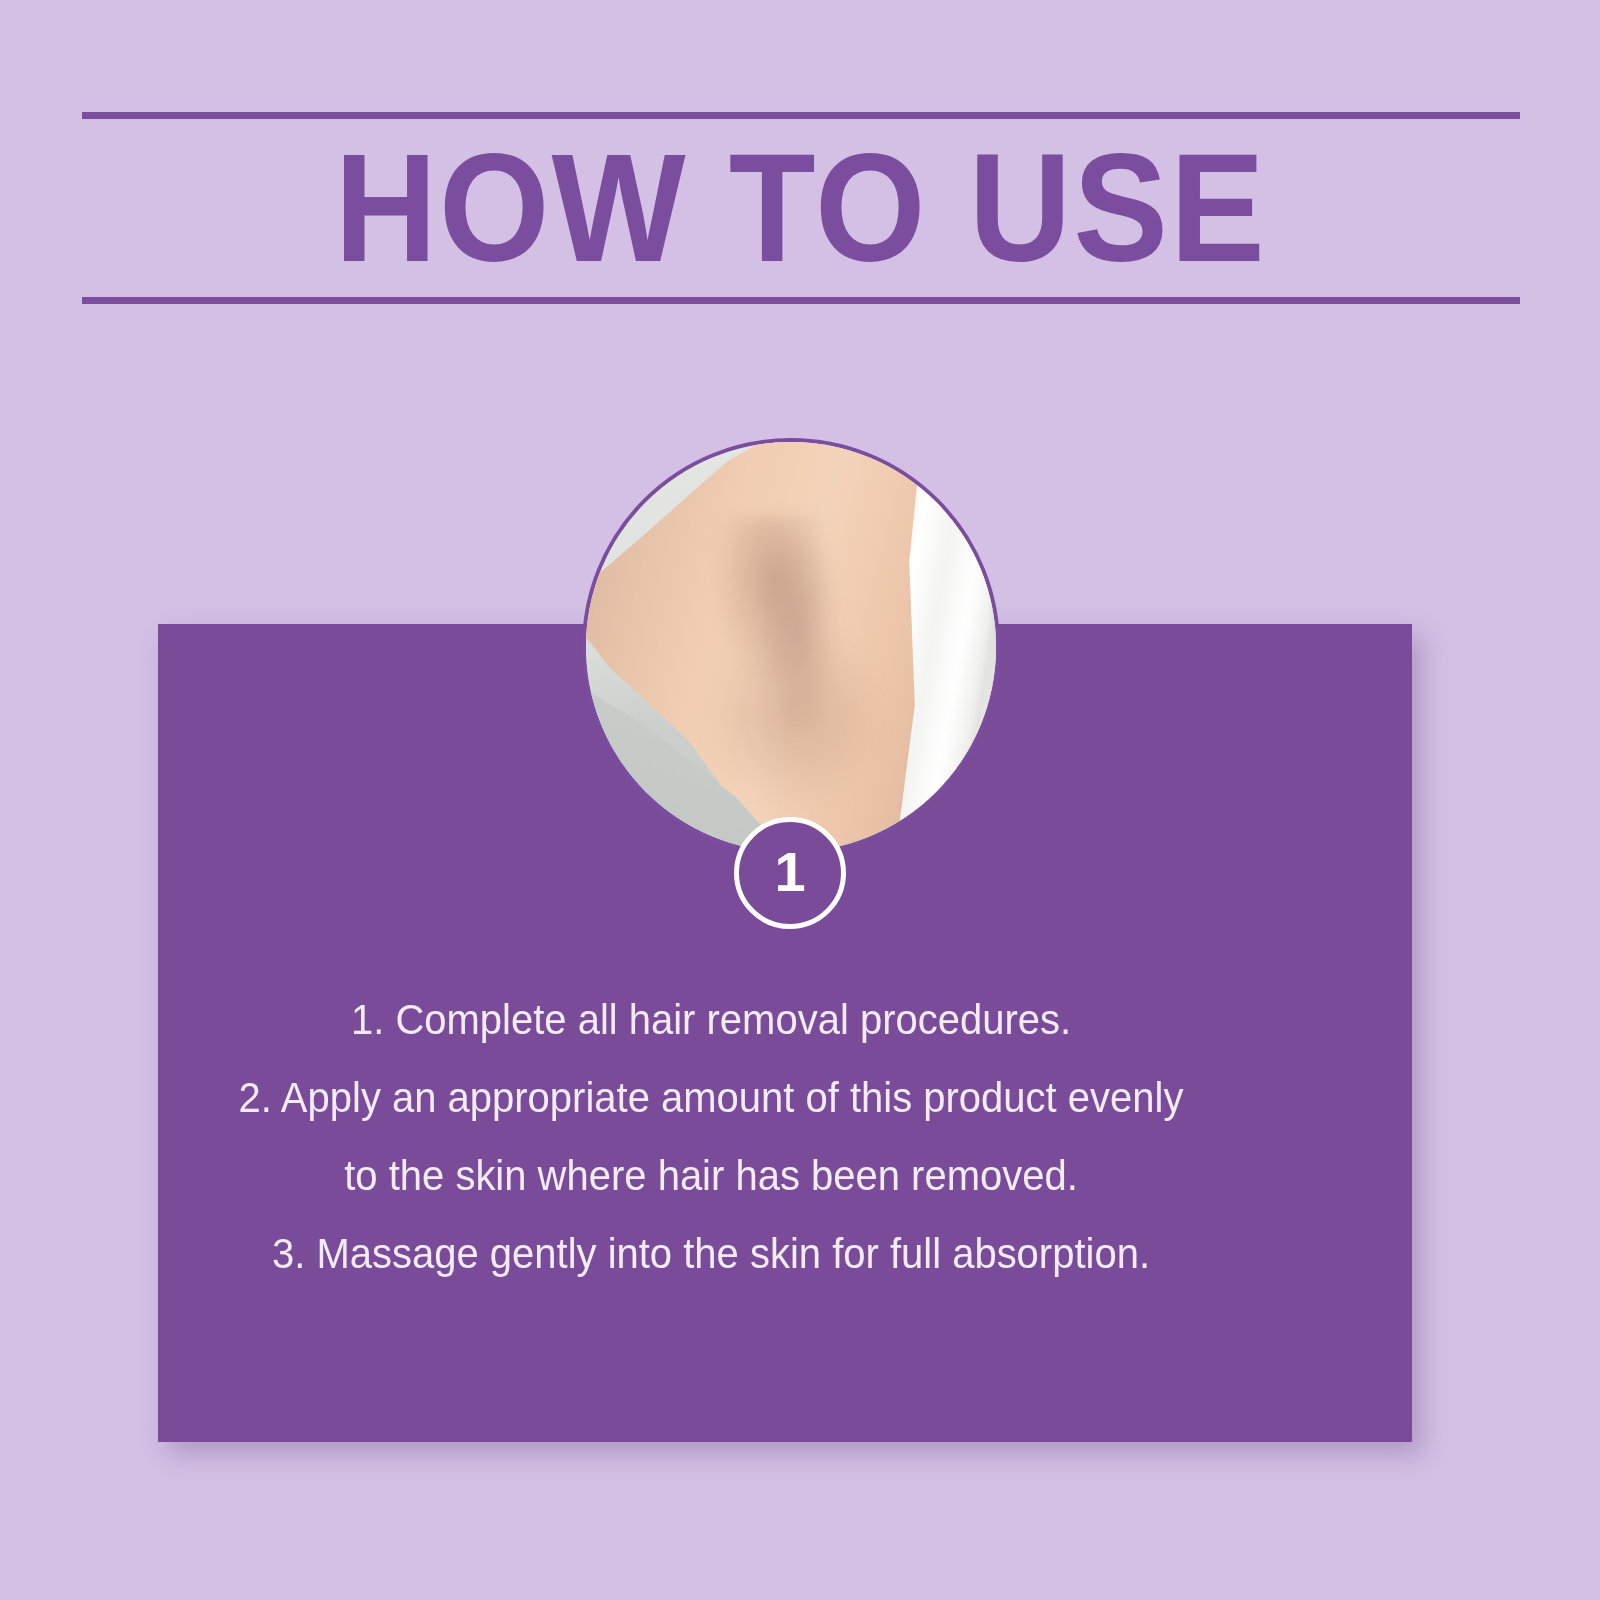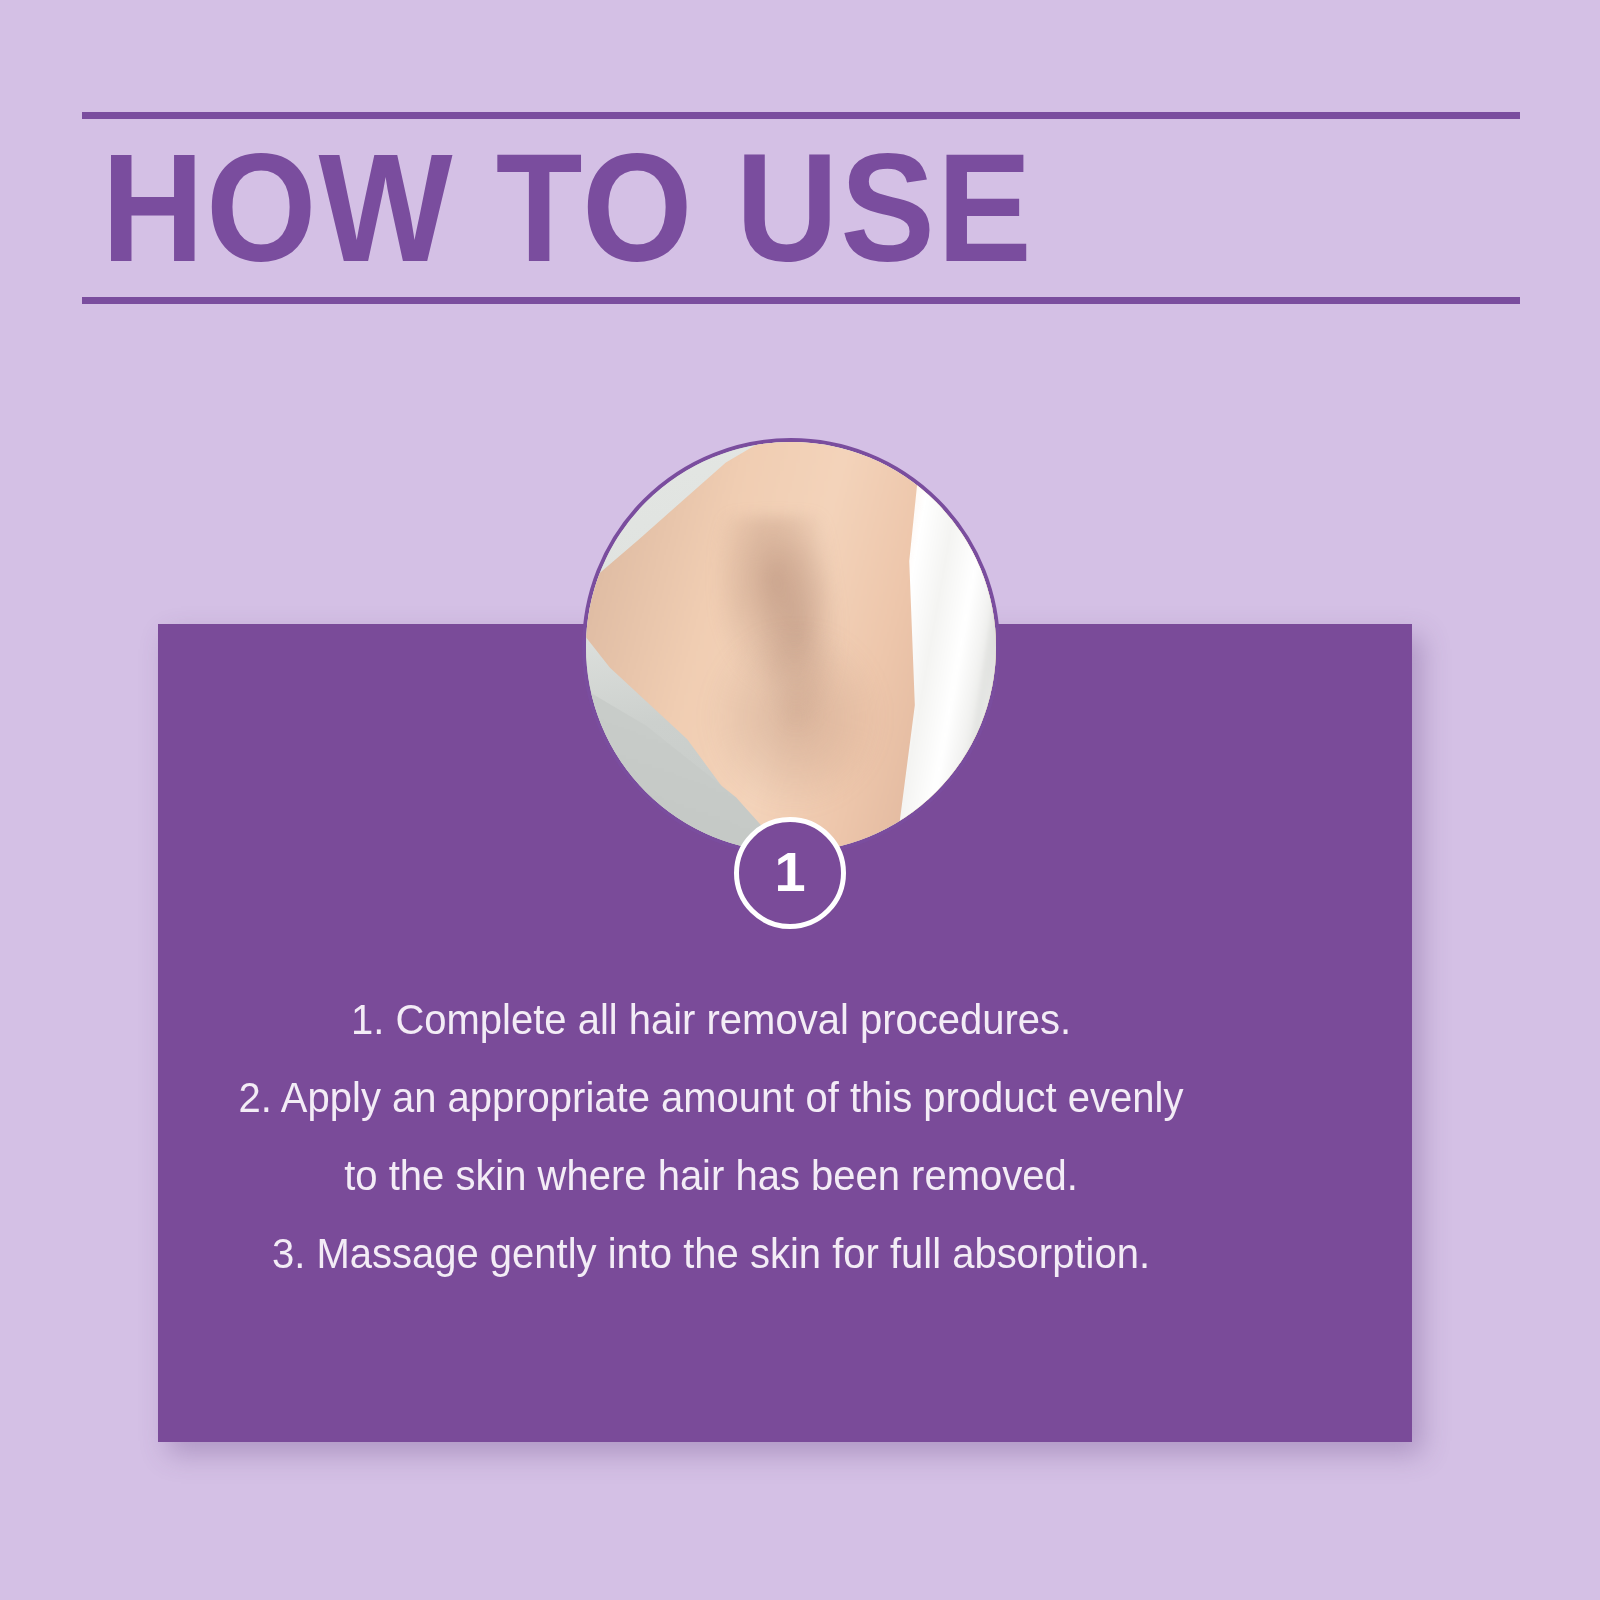--- a/index.html
+++ b/index.html
@@ -38,20 +38,21 @@
   }
   .rule-top { top: 0px; }
   .rule-bottom { bottom: 0px; }
 
   #page-title {
     position: absolute;
     left: 0;
     right: 0;
     top: 50%;
     transform: translateY(-50%);
+    text-align: center;
     color: #7a4d9e;
     font-family: "Liberation Sans", sans-serif;
     font-weight: bold;
     font-size: 148px;
     line-height: 1;
     letter-spacing: 2px;
     transform-origin: center;
     white-space: nowrap;
   }
   #page-title-inner {

